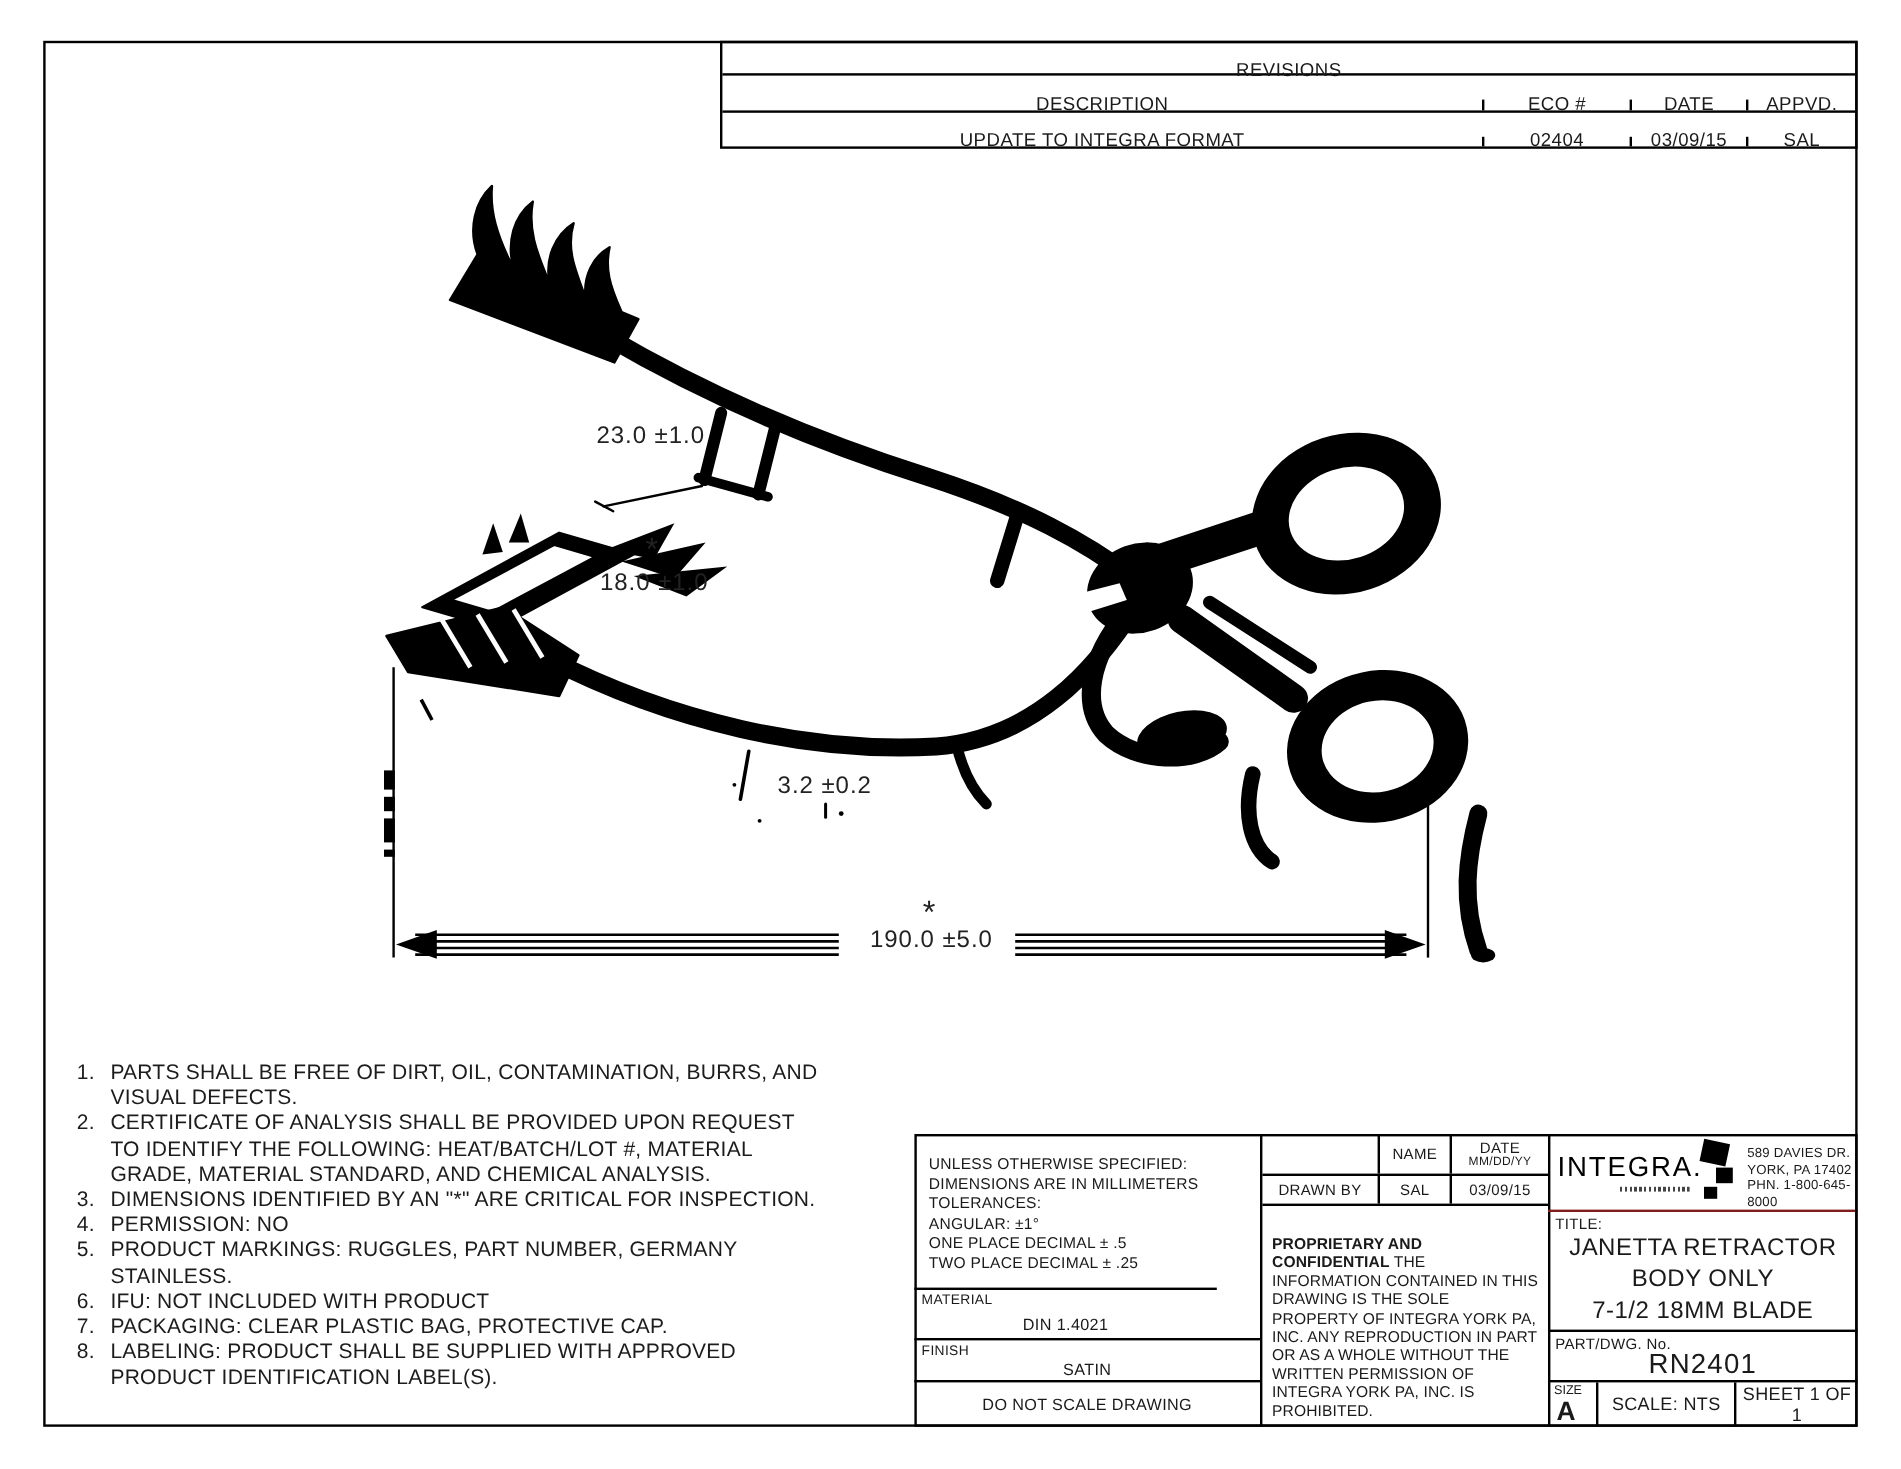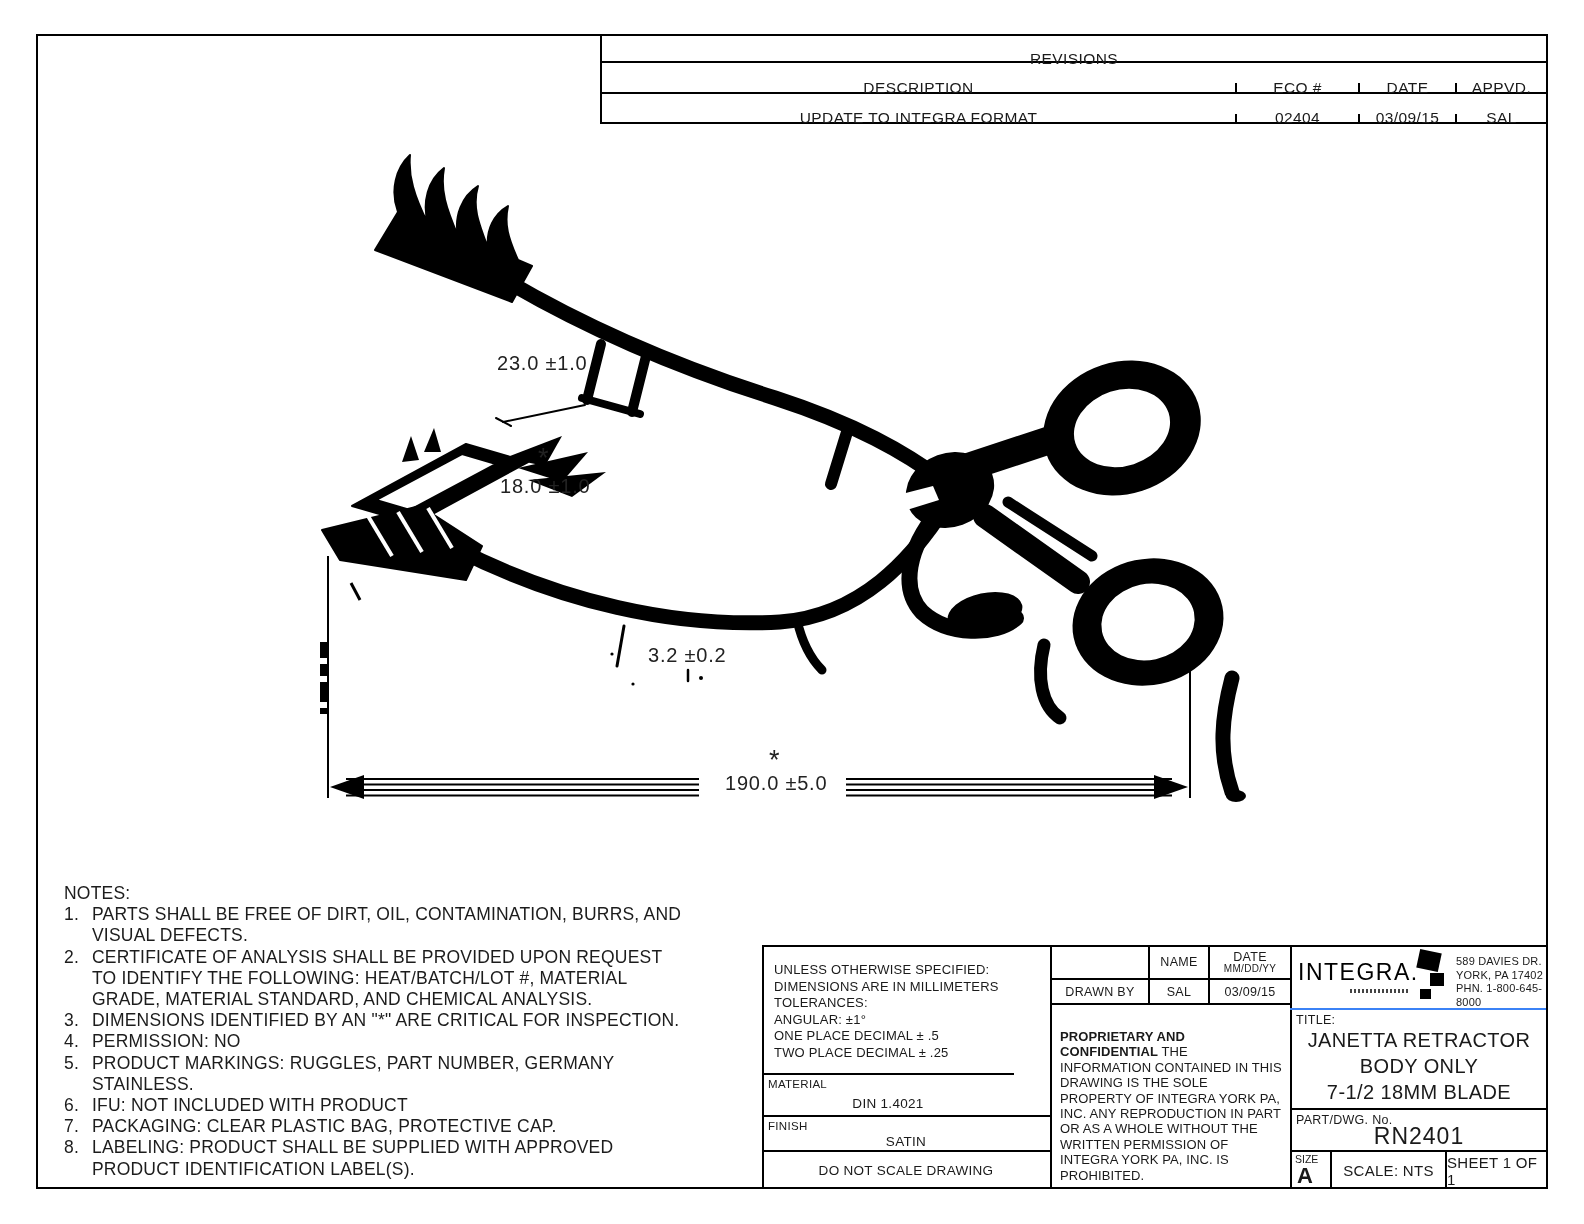--- a/index.html
+++ b/index.html
@@ -2,21 +2,21 @@
 <html><head>
 <meta charset="utf-8">
 <style>
   html,body{margin:0;padding:0;}
   body{
     width:1584px;height:1224px;position:relative;overflow:hidden;
     background:#ffffff;color:#1a1a1a;
     font-family:"Liberation Sans", sans-serif;
   }
   .abs{position:absolute;box-sizing:border-box;}
-  .ctr{display:flex;align-items:center;justify-content:center;}
+  .ctr{display:flex;align-items:center;justify-content:center;text-align:center;}
 
   
   #sheet{left:36px;top:34px;width:1512px;height:1155px;border:2px solid #000;}
 
   
   #rev{left:600px;top:34px;width:948px;border:2px solid #000;font-size:15.5px;letter-spacing:.4px;}
   #rev .row{display:flex;border-top:2px solid #000;}
   #rev .row:first-child{border-top:none;}
   #rev .cell{display:flex;align-items:center;justify-content:center;border-left:2px solid #000;margin-top:20px;}
   #rev .cell:first-child{border-left:none;}
@@ -57,21 +57,21 @@
   #tb-right{left:1290px;top:945px;width:258px;height:244px;border-left:2px solid #000;}
   #logo-box{left:1290px;top:945px;width:258px;height:63px;}
   #brand{position:absolute;left:8px;top:14px;font-size:23px;letter-spacing:1.5px;color:#000;}
   #brand-tag{position:absolute;left:60px;top:44px;width:58px;height:4px;
      background:repeating-linear-gradient(90deg,#444 0 2px,transparent 2px 4px);}
   .sq{position:absolute;background:#000;}
   #sq1{left:128px;top:6px;width:22px;height:19px;transform:rotate(12deg);}
   #sq2{left:140px;top:28px;width:14px;height:13px;}
   #sq3{left:130px;top:44px;width:11px;height:10px;}
   #addr{position:absolute;left:166px;top:10px;font-size:11px;line-height:13.5px;letter-spacing:.2px;}
-  #title-box{left:1290px;top:1008px;width:258px;height:94px;border-top:2px solid #3b82f6;}
+  #title-box{left:1290px;top:1008px;width:258px;height:94px;border-top:2px solid #7f1d1d;}
   #title-lines{position:absolute;left:0;top:17px;width:100%;text-align:center;font-size:20px;line-height:26px;letter-spacing:.4px;}
   #part-box{left:1290px;top:1108px;width:258px;height:42px;border-top:2px solid #000;}
   #part-num{position:absolute;left:0;top:13px;width:100%;text-align:center;font-size:23px;letter-spacing:1px;}
   #size-row{left:1290px;top:1150px;width:258px;height:39px;border-top:2px solid #000;display:flex;}
   #size-cell{width:40px;position:relative;}
   #size-a{position:absolute;left:7px;top:11px;font-size:22px;font-weight:bold;}
   #size-lbl{position:absolute;left:5px;top:1px;font-size:10.5px;}
   #scale-cell{width:113px;border-left:2px solid #000;font-size:15px;letter-spacing:.3px;}
   #sheet-cell{flex:1;border-left:2px solid #000;font-size:15px;letter-spacing:.3px;}
 </style>
@@ -188,21 +188,20 @@
 </svg>
 
 <div class="dim" style="left:497px;top:352px;">23.0 ±1.0</div>
 <div class="star" style="left:538px;top:443px;">*</div>
 <div class="dim" style="left:500px;top:475px;">18.0 ±1.0</div>
 <div class="dim" style="left:648px;top:644px;">3.2 ±0.2</div>
 <div class="star" style="left:769px;top:745px;">*</div>
 <div class="dim" style="left:725px;top:772px;">190.0 ±5.0</div>
 
 <div id="notes" class="abs">
-  <div>NOTES:</div>
   <div class="note-row">
     <span class="note-num">1.</span>
     <span class="note-text">PARTS SHALL BE FREE OF DIRT, OIL, CONTAMINATION, BURRS, AND VISUAL DEFECTS.</span>
   </div>
   <div class="note-row">
     <span class="note-num">2.</span>
     <span class="note-text">CERTIFICATE OF ANALYSIS SHALL BE PROVIDED UPON REQUEST TO IDENTIFY THE FOLLOWING: HEAT/BATCH/LOT #, MATERIAL GRADE, MATERIAL STANDARD, AND CHEMICAL ANALYSIS.</span>
   </div>
   <div class="note-row">
     <span class="note-num">3.</span>

